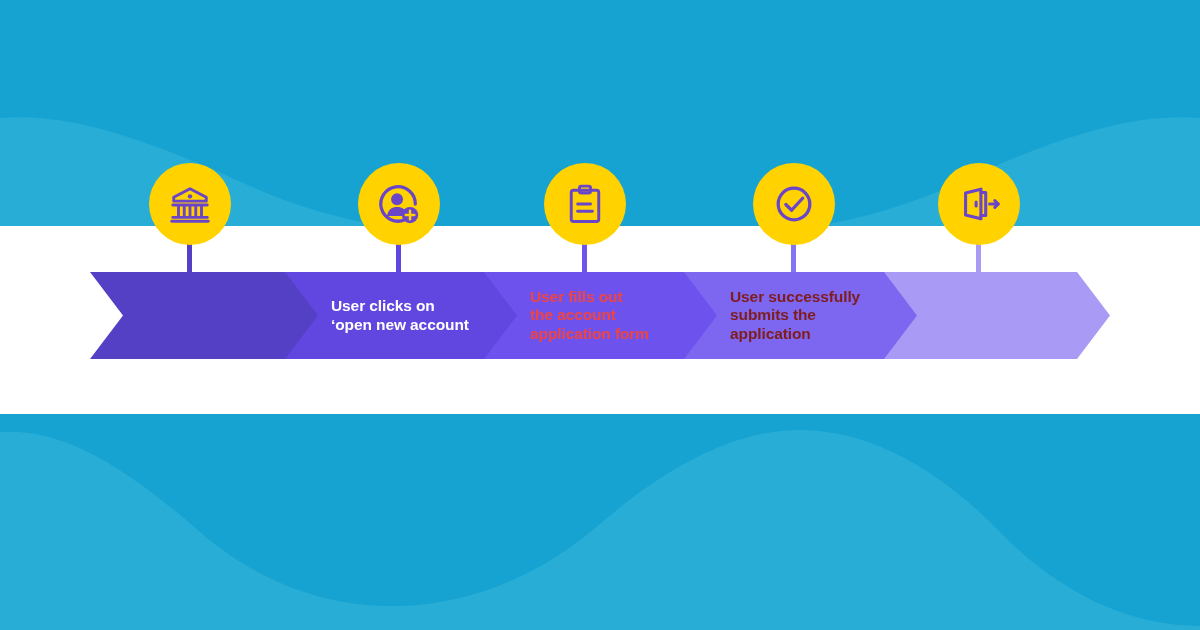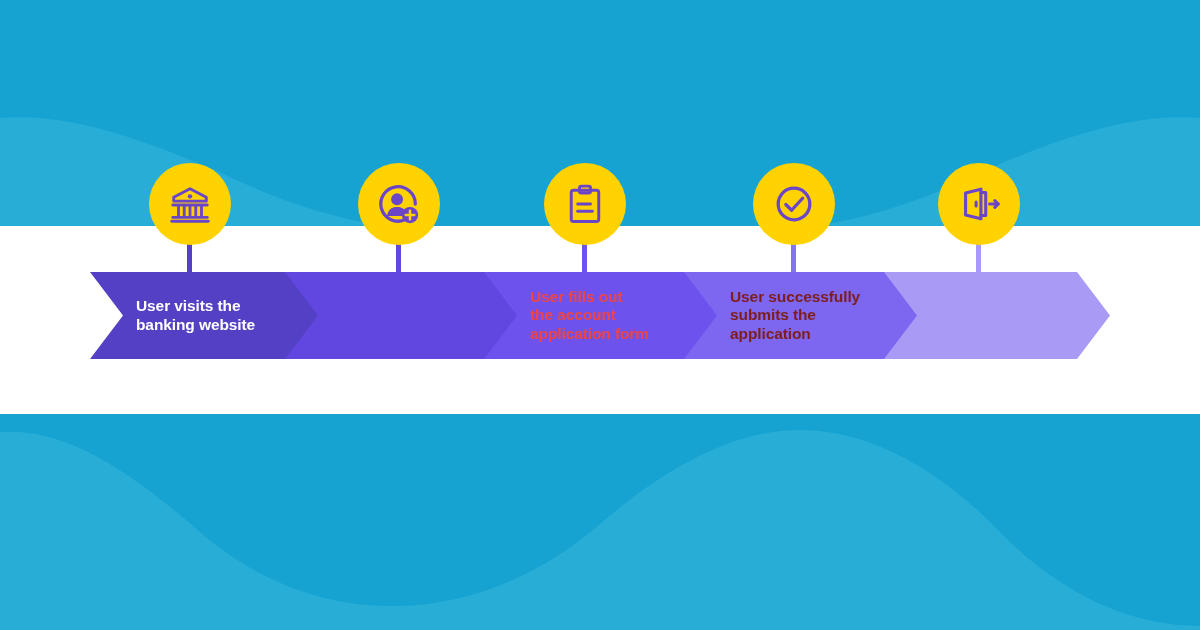--- a/index.html
+++ b/index.html
@@ -110,22 +110,20 @@
       <path id="bb-w2" d="M0,52 C60,48 130,84 210,150 C270,198 340,222 405,220 C470,218 540,190 600,140 C665,86 735,48 805,48 C875,48 945,88 1005,150 C1065,210 1135,240 1200,240 L1200,216 L0,216 Z" fill="#28ADD6"></path>
     </svg>
   </div>
 
   <div id="flow">
       <div class="step">
         <div class="arrow" style="left: 90px; width: 250px;">
           <svg width="250" height="87" viewBox="0 0 250 87">
        <path d="M0,0 L217,0 L250,43.5 L217,87 L0,87 L33,43.5 Z" fill="#5440C4"></path>
      </svg>
-          <div class="label" style="color: rgb(255, 255, 255);">User visits the
-banking website</div>
         </div>
         <div class="stem" style="left: 187px; background: rgb(84, 64, 196);"></div>
         <div class="badge" style="left: 149px; background: rgb(255, 210, 0);">
           <span>
     <svg width="46" height="46" viewBox="0 0 48 48" fill="none" stroke="#6A45C8" stroke-width="3" stroke-linecap="round" stroke-linejoin="round">
       <path d="M7 17 L24 8 L41 17 L41 21 L7 21 Z"></path>
       <circle cx="24" cy="16" r="2.3" fill="#6A45C8" stroke="none"></circle>
       <line x1="6" y1="25" x2="42" y2="25"></line>
       <line x1="12" y1="26" x2="12" y2="37"></line>
       <line x1="18" y1="26" x2="18" y2="37"></line>
@@ -136,20 +134,22 @@
       <line x1="5" y1="42" x2="43" y2="42"></line>
     </svg>
           </span>
         </div>
       </div>
       <div class="step">
         <div class="arrow" style="left: 285px; width: 250px;">
           <svg width="250" height="87" viewBox="0 0 250 87">
        <path d="M0,0 L217,0 L250,43.5 L217,87 L0,87 L33,43.5 Z" fill="#6147E0"></path>
      </svg>
+          <div class="label" style="color: rgb(255, 255, 255);">User clicks on
+‘open new account</div>
         </div>
         <div class="stem" style="left: 396px; background: rgb(97, 71, 224);"></div>
         <div class="badge" style="left: 358px; background: rgb(255, 210, 0);">
           <span>
     <svg width="46" height="46" viewBox="0 0 48 48" fill="none">
       <path d="M41 24 A18 18 0 1 0 30 40.5" stroke="#6A45C8" stroke-width="3.4" stroke-linecap="round"></path>
       <circle cx="22" cy="19" r="6.2" fill="#6A45C8"></circle>
       <path d="M11.5 36.5 C12.5 29.5 16.8 27 22 27 C27.2 27 31.5 29.5 32.5 36.5 Z" fill="#6A45C8"></path>
       <circle cx="35.5" cy="35.5" r="8.5" fill="#6A45C8"></circle>
       <line x1="35.5" y1="31" x2="35.5" y2="40" stroke="#FFD200" stroke-width="2.6" stroke-linecap="round"></line>

